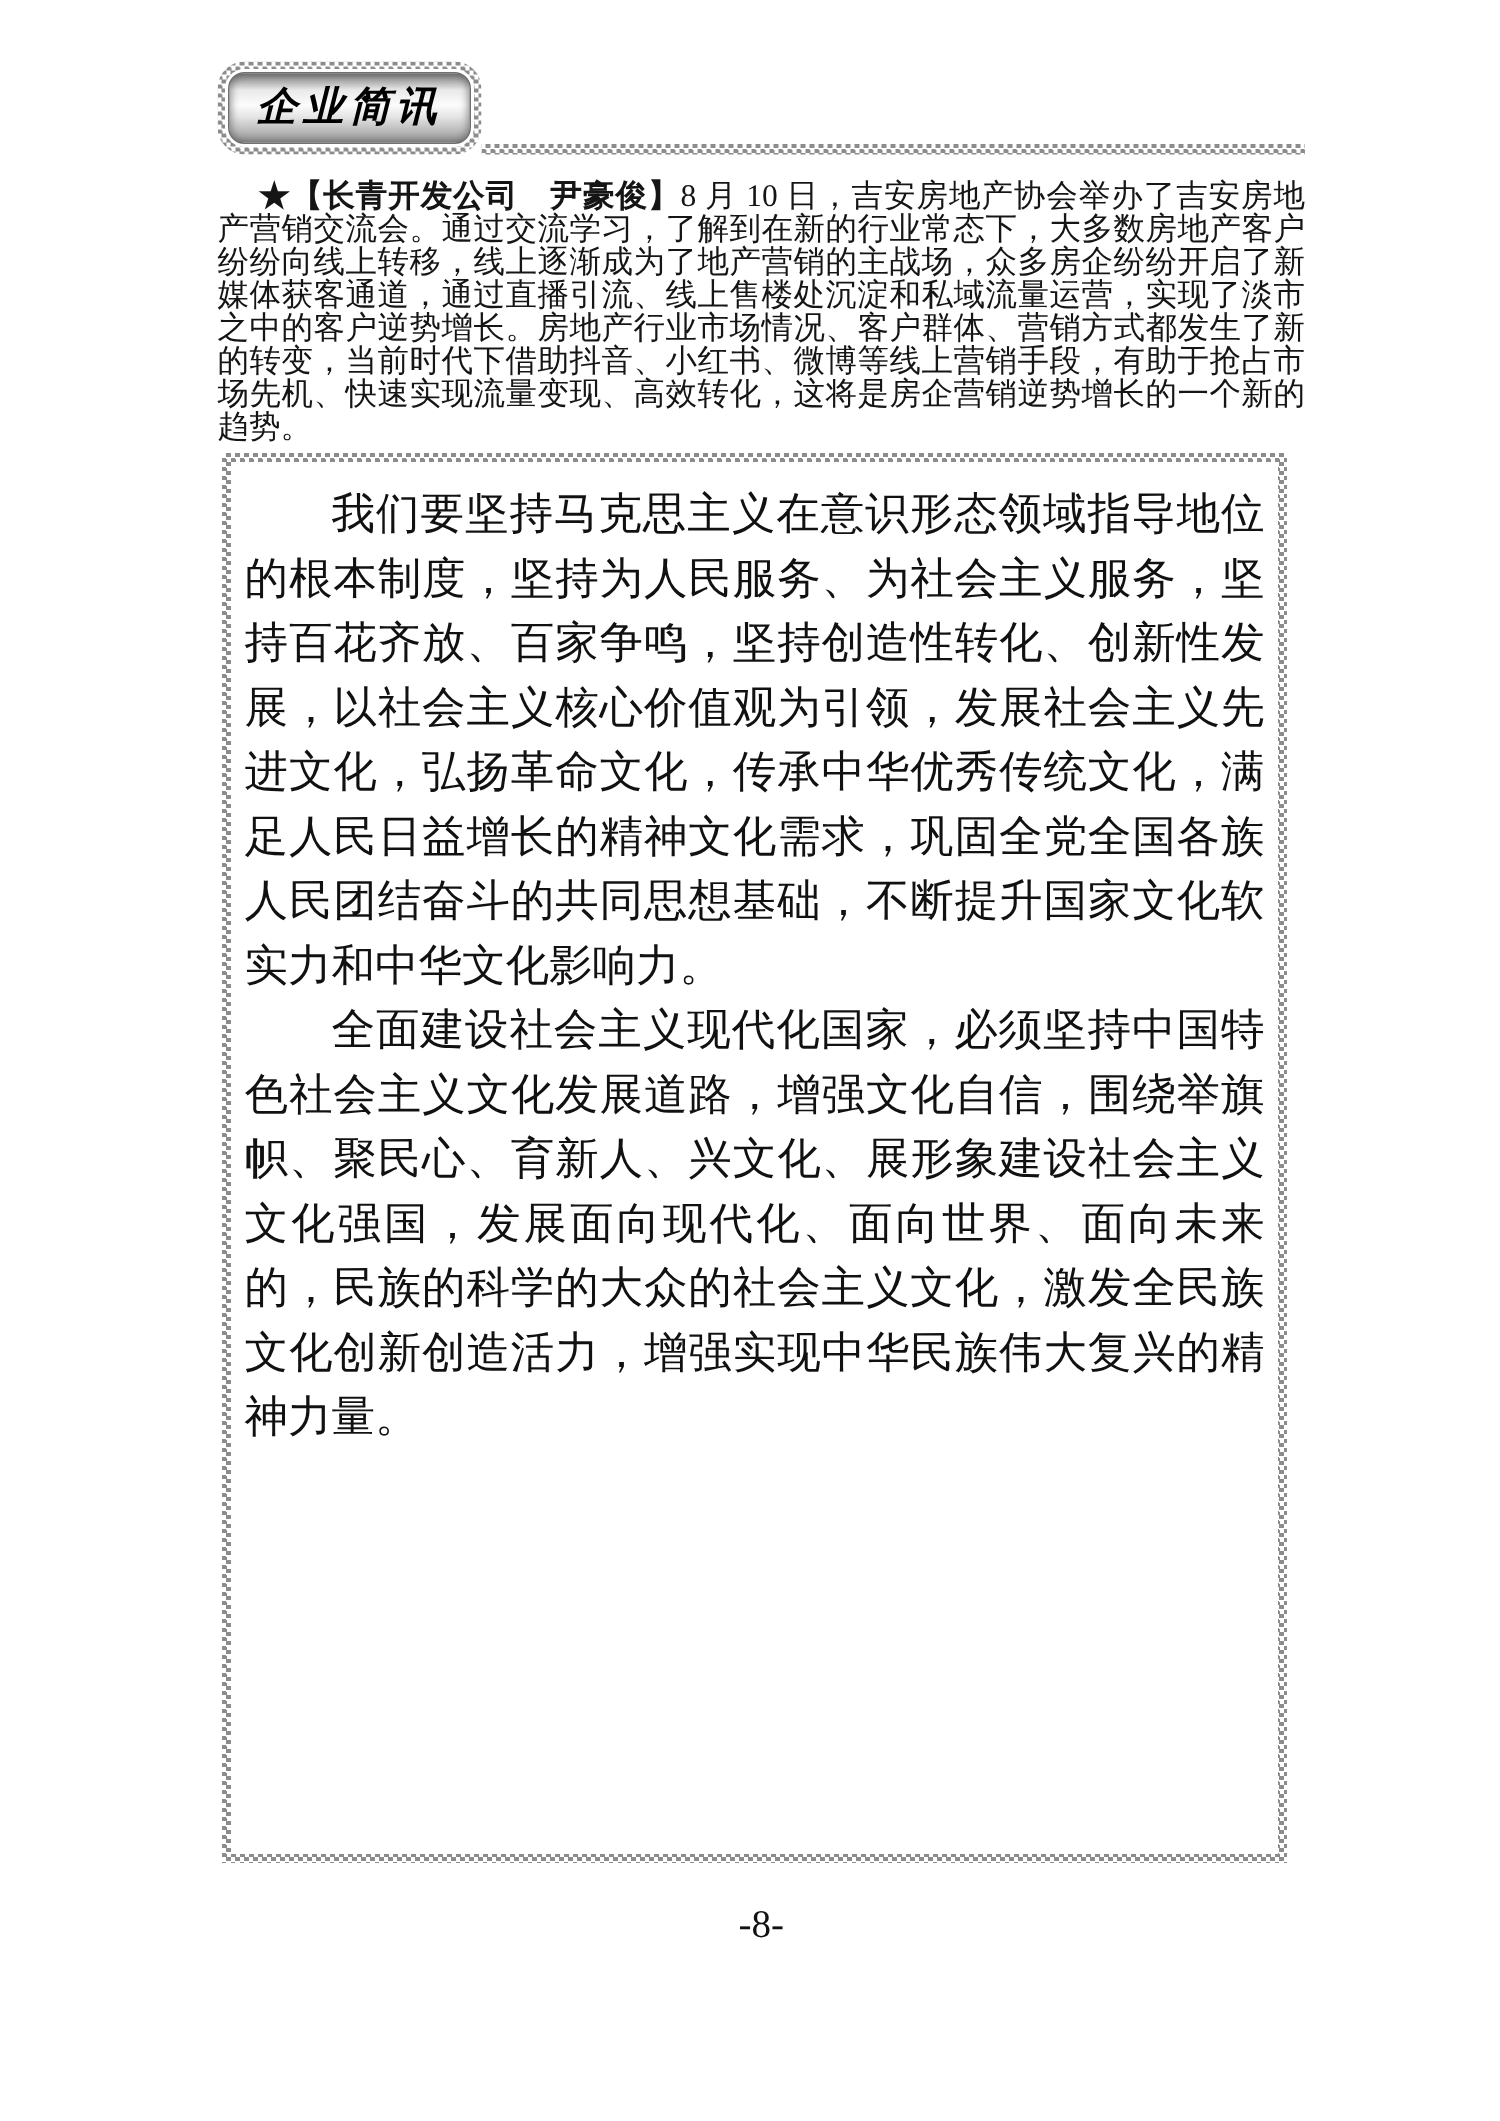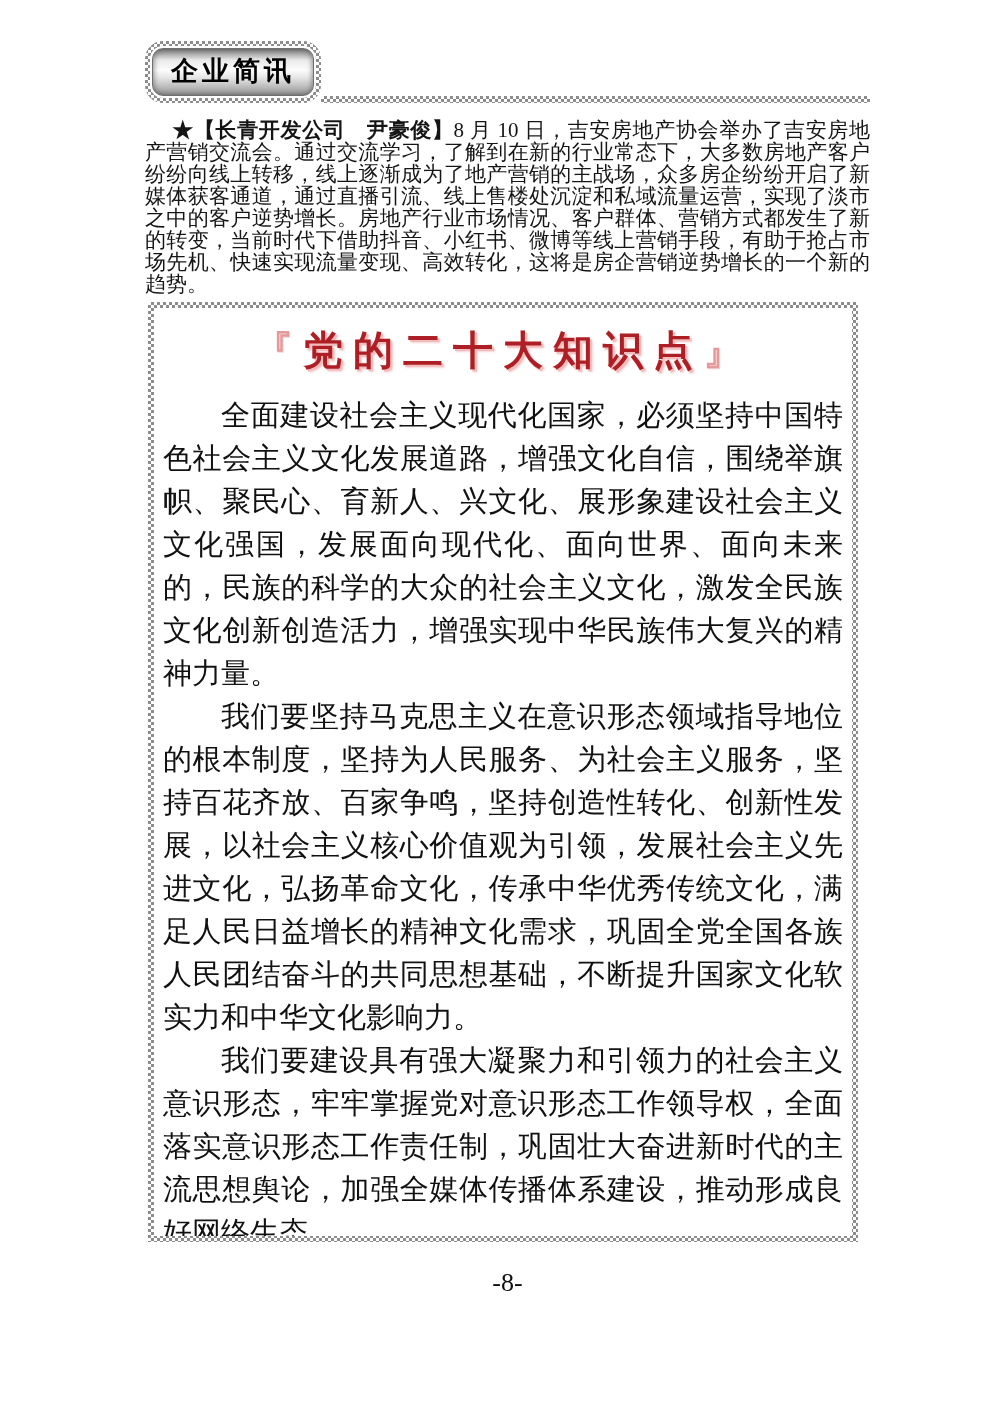--- a/index.html
+++ b/index.html
@@ -29,20 +29,21 @@
     border-radius: 18px;
     padding: 5px;
     background: repeating-conic-gradient(#8c8c8c 0% 25%, #ffffff 0% 50%);
     background-size: 6px 6px;
     flex: 0 0 auto;
   }
   .badge-gap {
     background: #ffffff;
     border-radius: 13px;
     padding: 2px;
+    font-style: italic;
   }
   .badge-pill {
     border-radius: 11px;
     border: 1px solid #6f6f6f;
     background: linear-gradient(180deg, #787878 0%, #e9e9e9 24%, #fcfcfc 46%, #e6e6e6 62%, #bcbcbc 82%, #8f8f8f 100%);
     box-shadow: inset 2px 0 4px rgba(90,90,90,.45), inset -2px 0 4px rgba(90,90,90,.45);
     padding: 4px 18px 6px 18px;
     font-family: "Liberation Sans", "DejaVu Sans", sans-serif;
     font-weight: bold;
     font-size: 27px;
@@ -131,24 +132,22 @@
       </div>
     </div>
     <div class="header-rule"></div>
   </div>
 
   <p class="news"><b class="lead">★【长青开发公司　尹豪俊】</b><span>8 月 10 日，吉安房地产协会举办了吉安房地产营销交流会。通过交流学习，了解到在新的行业常态下，大多数房地产客户纷纷向线上转移，线上逐渐成为了地产营销的主战场，众多房企纷纷开启了新媒体获客通道，通过直播引流、线上售楼处沉淀和私域流量运营，实现了淡市之中的客户逆势增长。房地产行业市场情况、客户群体、营销方式都发生了新的转变，当前时代下借助抖音、小红书、微博等线上营销手段，有助于抢占市场先机、快速实现流量变现、高效转化，这将是房企营销逆势增长的一个新的趋势。</span></p>
 
   <div class="kbox-checker">
     <div class="kbox-inner">
 
-      <div class="kbox-title"><span class="bracket">『</span><span class="title-text">党的二十大知识点</span><span class="bracket">』</span></div>
 
+      <p class="kpara">我们要坚持马克思主义在意识形态领域指导地位的根本制度，坚持为人民服务、为社会主义服务，坚持百花齐放、百家争鸣，坚持创造性转化、创新性发展，以社会主义核心价值观为引领，发展社会主义先进文化，弘扬革命文化，传承中华优秀传统文化，满足人民日益增长的精神文化需求，巩固全党全国各族人民团结奋斗的共同思想基础，不断提升国家文化软实力和中华文化影响力。</p>
       <p class="kpara">全面建设社会主义现代化国家，必须坚持中国特色社会主义文化发展道路，增强文化自信，围绕举旗帜、聚民心、育新人、兴文化、展形象建设社会主义文化强国，发展面向现代化、面向世界、面向未来的，民族的科学的大众的社会主义文化，激发全民族文化创新创造活力，增强实现中华民族伟大复兴的精神力量。</p>
-      <p class="kpara">我们要坚持马克思主义在意识形态领域指导地位的根本制度，坚持为人民服务、为社会主义服务，坚持百花齐放、百家争鸣，坚持创造性转化、创新性发展，以社会主义核心价值观为引领，发展社会主义先进文化，弘扬革命文化，传承中华优秀传统文化，满足人民日益增长的精神文化需求，巩固全党全国各族人民团结奋斗的共同思想基础，不断提升国家文化软实力和中华文化影响力。</p>
-      <p class="kpara">我们要建设具有强大凝聚力和引领力的社会主义意识形态，牢牢掌握党对意识形态工作领导权，全面落实意识形态工作责任制，巩固壮大奋进新时代的主流思想舆论，加强全媒体传播体系建设，推动形成良好网络生态。</p>
 
     </div>
   </div>
 
   <div class="page-number">-8-</div>
 
 </div>
 
 </body></html>

